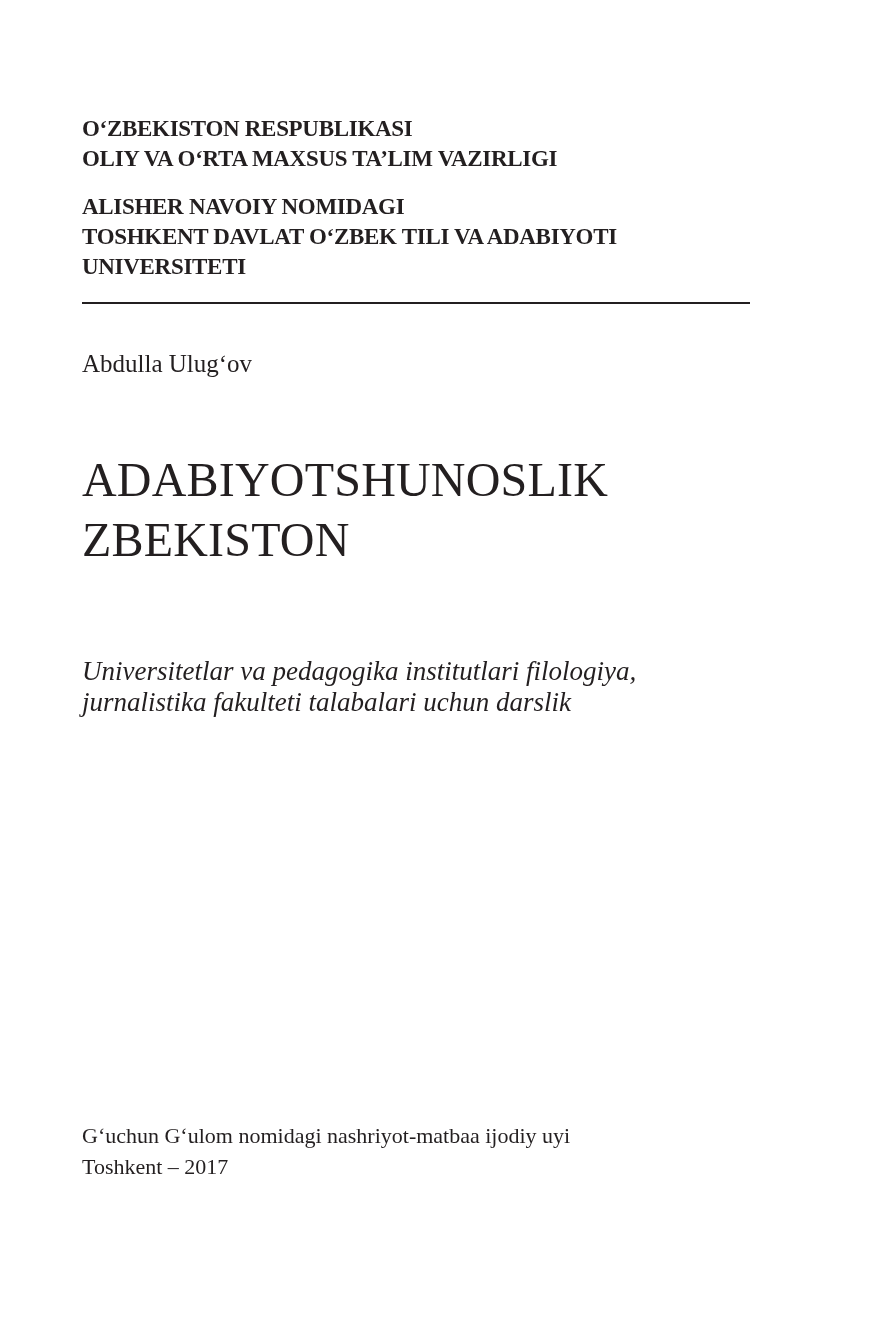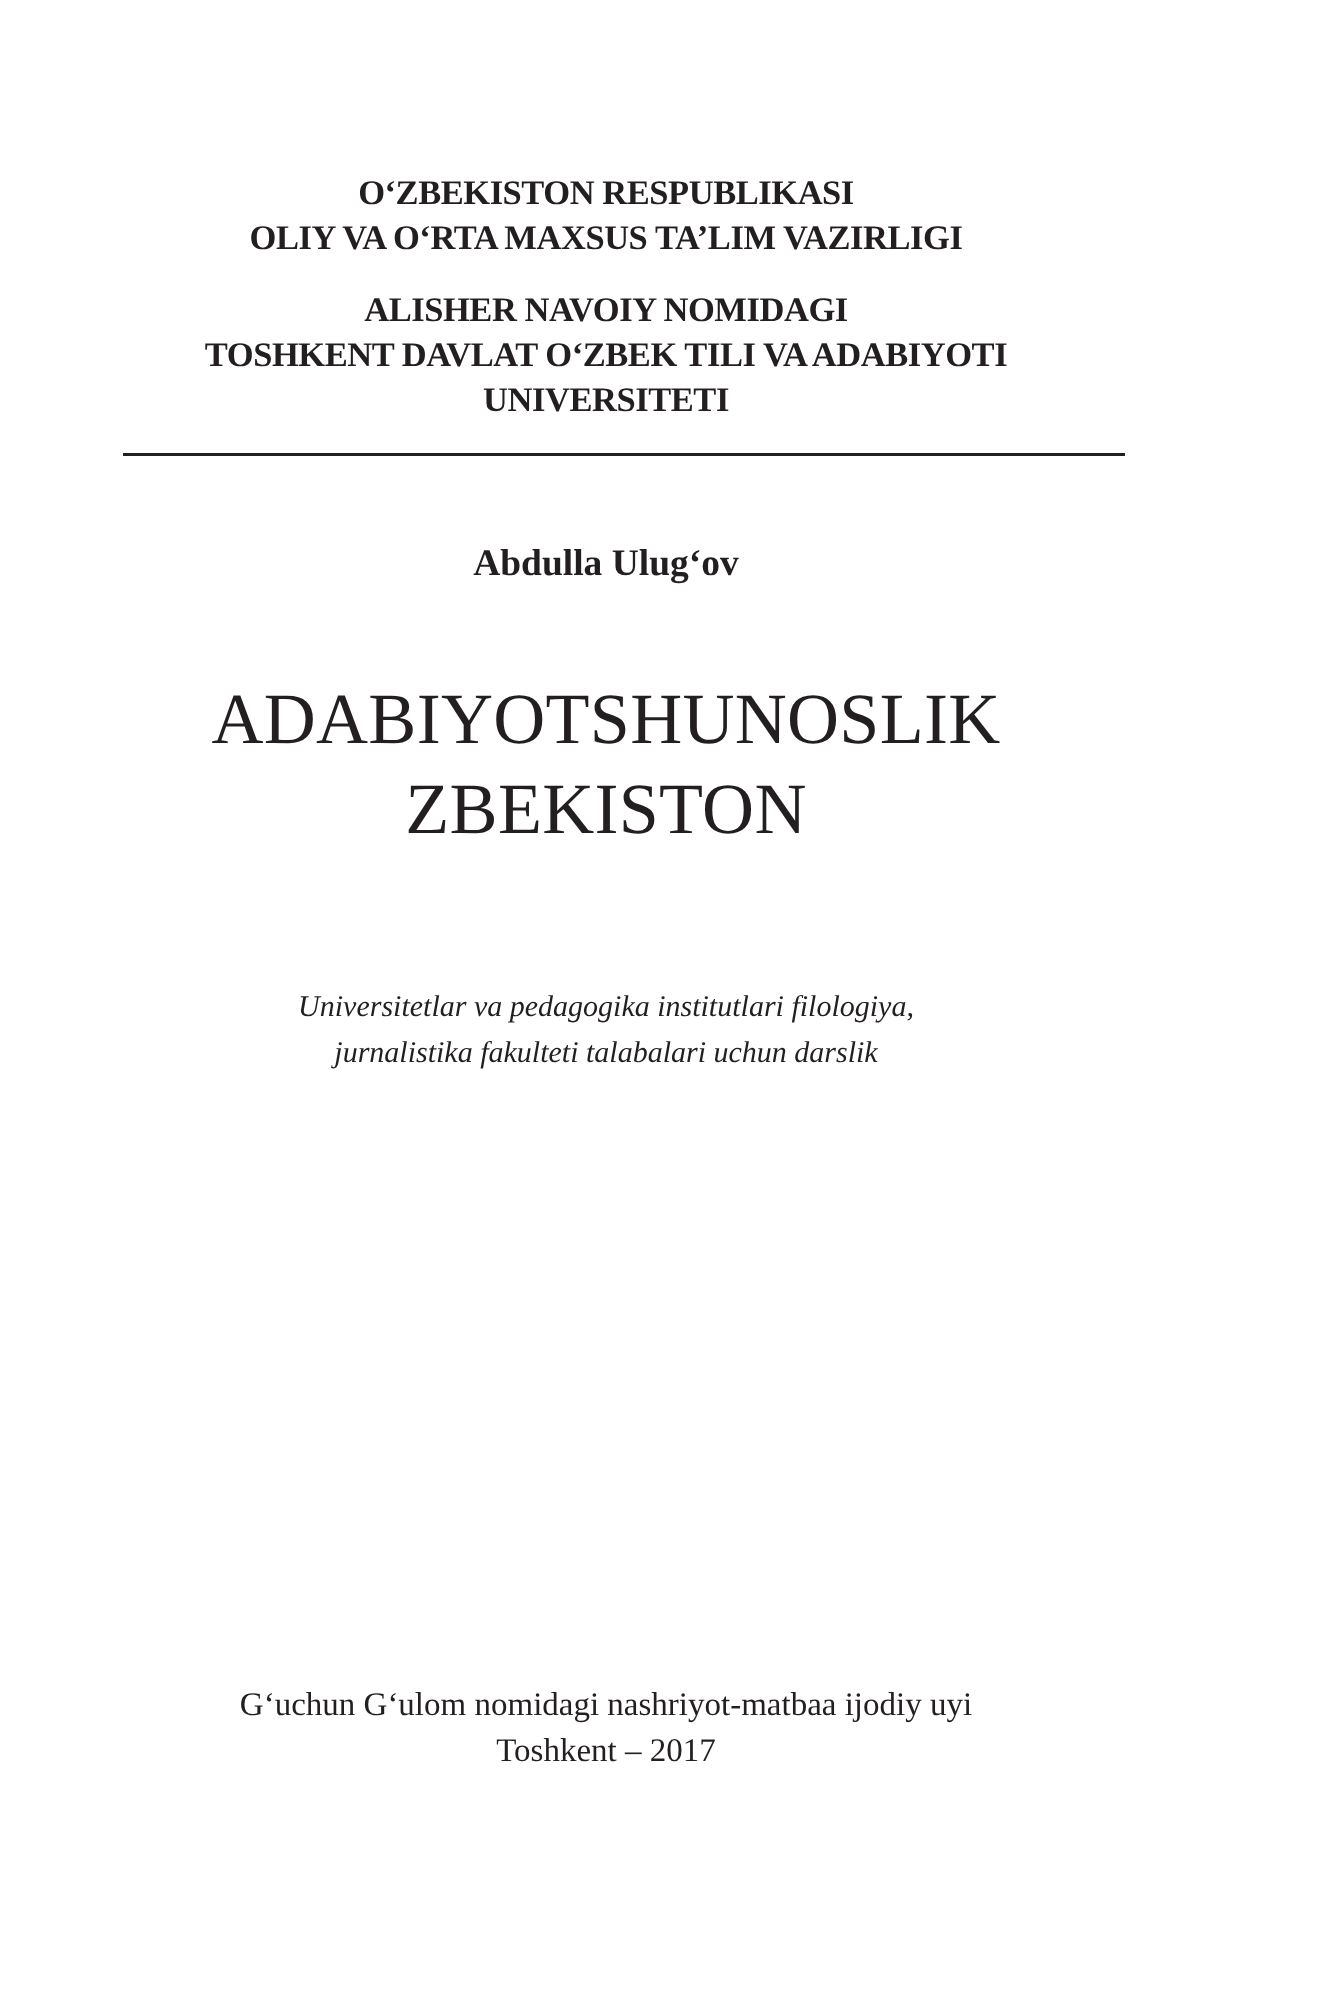--- a/index.html
+++ b/index.html
@@ -10,23 +10,23 @@
     body {
       width: 886px;
       height: 1329px;
       position: relative;
       overflow: hidden;
       font-family: "Liberation Serif", "DejaVu Serif", serif;
       color: #231f20;
     }
     .column {
       position: absolute;
-      left: 70px;
+      left: 82px;
       width: 668px;
-      text-align: center;
+      text-align: left;
     }
     .ministry {
       top: 114px;
       font-weight: bold;
       font-size: 23px;
       line-height: 30px;
       letter-spacing: -0.3px;
     }
     .university {
       top: 192px;
@@ -42,36 +42,35 @@
     .rule {
       position: absolute;
       left: 82px;
       top: 302px;
       width: 668px;
       height: 2px;
       background: #231f20;
     }
     .author {
       top: 348px;
-      font-weight: bold;
+      font-weight: normal;
       font-size: 25px;
       line-height: 32px;
-      margin-top: 12px;
     }
     .title {
       top: 450px;
       font-weight: normal;
       font-size: 48px;
       line-height: 60px;
       letter-spacing: 0.2px;
     }
     .subtitle {
       top: 656px;
       font-style: italic;
-      font-size: 20px;
+      font-size: 27px;
       line-height: 31px;
     }
     .publisher {
       top: 1120px;
       font-size: 22px;
       line-height: 31px;
     }
   </style>
 </head>
 <body>

